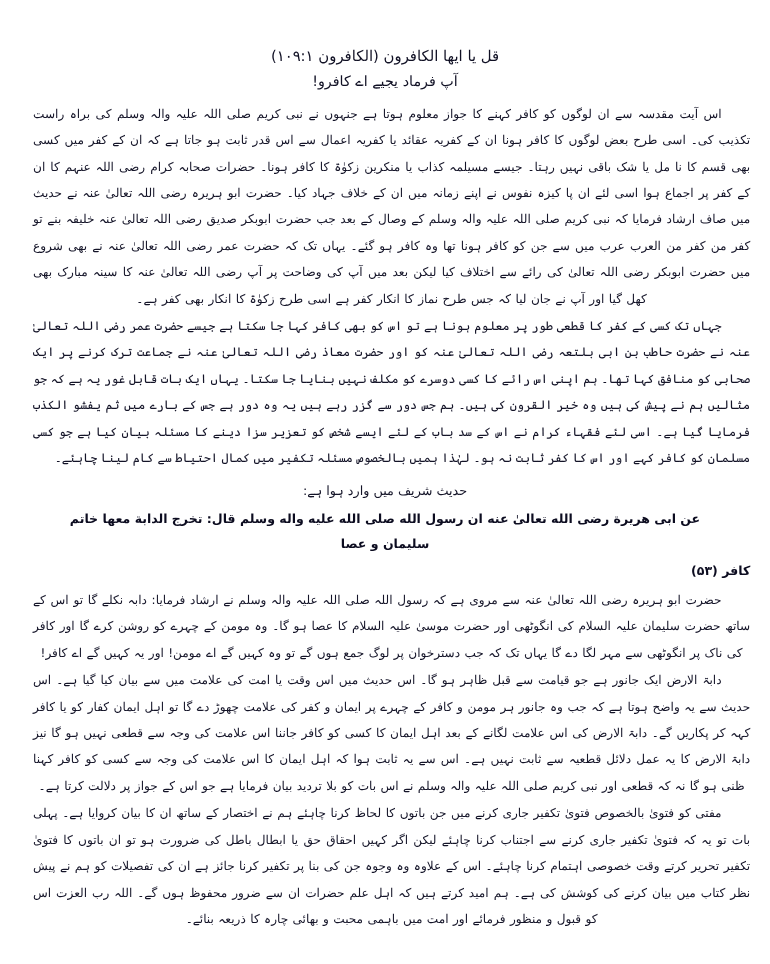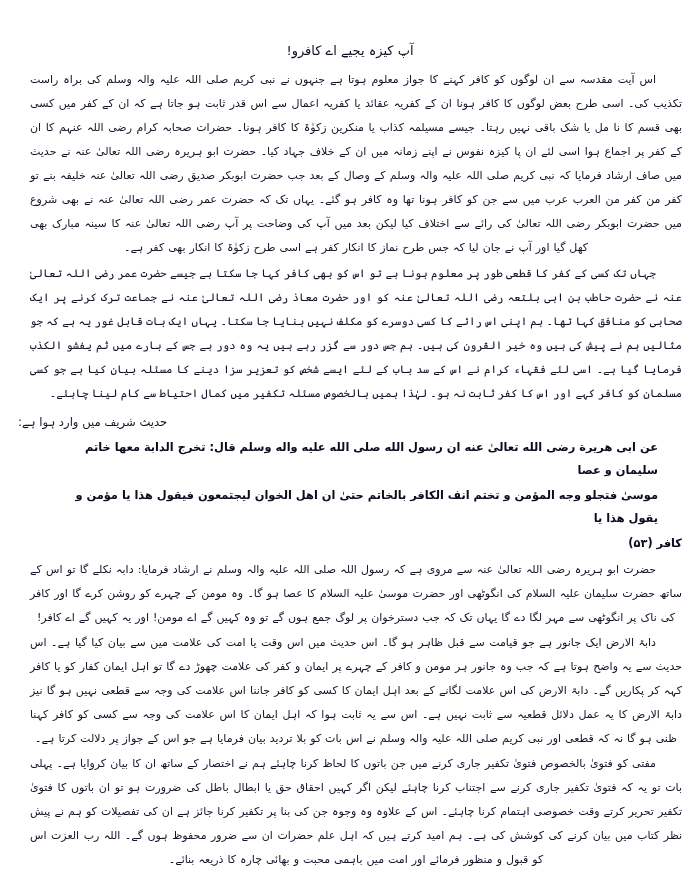--- a/index.html
+++ b/index.html
@@ -73,33 +73,33 @@
     font-family: Liberation Serif, serif;
   }
 
   
   .hadith-intro {
     font-family: "DejaVu Sans", sans-serif;
     font-size: 11.6px;
     line-height: 24px;
     direction: rtl;
     unicode-bidi: isolate;
-    text-align: left;
+    text-align: center;
     color: #141428;
     margin: 2px 0 2px 0;
   }
 
   
   .hadith-block {
     font-family: "DejaVu Sans", sans-serif;
     font-size: 11.4px;
     line-height: 23px;
     direction: rtl;
     unicode-bidi: isolate;
-    text-align: right;
+    text-align: center;
     color: #0c0c20;
     margin: 0 0 2px 0;
     padding: 0 24px;
     font-weight: 600;
     letter-spacing: 0.1px;
   }
   .hadith-ref {
     font-family: "DejaVu Sans", sans-serif;
     font-size: 11.4px;
     line-height: 22px;
@@ -111,34 +111,34 @@
     margin: 0 0 2px 0;
   }
   .spacer-xs { height: 2px; }
 </style>
 </head>
 <body>
 
 <div class="page">
 
   <div class="verse-block">
-    <div class="verse-translation">آپ کیزہ یجیے اے کافرو!</div>
+    <div class="verse-arabic">قل يا ايها الكافرون (الكافرون ١٠٩:١)</div>
+    <div class="verse-translation">آپ فرماد یجیے اے کافرو!</div>
   </div>
 
   <p class="body-par">اس آیت مقدسہ سے ان لوگوں کو کافر کہنے کا جواز معلوم ہوتا ہے جنہوں نے نبی کریم صلی اللہ علیہ والہ وسلم کی براہ راست تکذیب کی۔ اسی طرح بعض لوگوں کا کافر ہونا ان کے کفریہ عقائد یا کفریہ اعمال سے اس قدر ثابت ہو جاتا ہے کہ ان کے کفر میں کسی بھی قسم کا نا مل یا شک باقی نہیں رہتا۔ جیسے مسیلمہ کذاب یا منکرین زکوٰۃ کا کافر ہونا۔ حضرات صحابہ کرام رضی اللہ عنہم کا ان کے کفر پر اجماع ہوا اسی لئے ان پا کیزہ نفوس نے اپنے زمانہ میں ان کے خلاف جہاد کیا۔ حضرت ابو ہریرہ رضی اللہ تعالیٰ عنہ نے حدیث میں صاف ارشاد فرمایا کہ نبی کریم صلی اللہ علیہ والہ وسلم کے وصال کے بعد جب حضرت ابوبکر صدیق رضی اللہ تعالیٰ عنہ خلیفہ بنے تو کفر من کفر من العرب عرب میں سے جن کو کافر ہونا تھا وہ کافر ہو گئے۔ یہاں تک کہ حضرت عمر رضی اللہ تعالیٰ عنہ نے بھی شروع میں حضرت ابوبکر رضی اللہ تعالیٰ کی رائے سے اختلاف کیا لیکن بعد میں آپ کی وضاحت پر آپ رضی اللہ تعالیٰ عنہ کا سینہ مبارک بھی کھل گیا اور آپ نے جان لیا کہ جس طرح نماز کا انکار کفر ہے اسی طرح زکوٰۃ کا انکار بھی کفر ہے۔</p>
 
   <p class="body-par last-right">جہاں تک کسی کے کفر کا قطعی طور پر معلوم ہونا ہے تو اس کو بھی کافر کہا جا سکتا ہے جیسے حضرت عمر رضی اللہ تعالیٰ عنہ نے حضرت حاطب بن ابی بلتعہ رضی اللہ تعالیٰ عنہ کو اور حضرت معاذ رضی اللہ تعالیٰ عنہ نے جماعت ترک کرنے پر ایک صحابی کو منافق کہا تھا۔ ہم اپنی اس رائے کا کسی دوسرے کو مکلف نہیں بنایا جا سکتا۔ یہاں ایک بات قابل غور یہ ہے کہ جو مثالیں ہم نے پیش کی ہیں وہ خیر القرون کی ہیں۔ ہم جس دور سے گزر رہے ہیں یہ وہ دور ہے جس کے بارے میں ثم یفشو الکذب فرمایا گیا ہے۔ اسی لئے فقہاء کرام نے اس کے سد باب کے لئے ایسے شخص کو تعزیر سزا دینے کا مسئلہ بیان کیا ہے جو کسی مسلمان کو کافر کہے اور اس کا کفر ثابت نہ ہو۔ لہٰذا ہمیں بالخصوص مسئلہ تکفیر میں کمال احتیاط سے کام لینا چاہئے۔</p>
 
   <div class="spacer-xs"></div>
 
   <div class="hadith-intro">حدیث شریف میں وارد ہوا ہے:</div>
 
   <div class="hadith-block">عن ابی هريرة رضی الله تعالیٰ عنه ان رسول الله صلی الله عليه واله وسلم قال: تخرج الدابة معها خاتم سليمان و عصا</div>
 
-  <div class="hadith-block">موسیٰ فتجلو وجه المؤمن و تختم انف الكافر بالخاتم حتیٰ ان اهل الخوان لیجتمعون فیقول هذا یا مؤمن و یقول هذا یا</div>
 
   <div class="hadith-ref">كافر (۵۳)</div>
 
   <div class="spacer-xs"></div>
 
   <p class="body-par">حضرت ابو ہریرہ رضی اللہ تعالیٰ عنہ سے مروی ہے کہ رسول اللہ صلی اللہ علیہ والہ وسلم نے ارشاد فرمایا: دابہ نکلے گا تو اس کے ساتھ حضرت سلیمان علیہ السلام کی انگوٹھی اور حضرت موسیٰ علیہ السلام کا عصا ہو گا۔ وہ مومن کے چہرے کو روشن کرے گا اور کافر کی ناک پر انگوٹھی سے مہر لگا دے گا یہاں تک کہ جب دسترخوان پر لوگ جمع ہوں گے تو وہ کہیں گے اے مومن! اور یہ کہیں گے اے کافر!</p>
 
   <p class="body-par">دابۃ الارض ایک جانور ہے جو قیامت سے قبل ظاہر ہو گا۔ اس حدیث میں اس وقت یا امت کی علامت میں سے بیان کیا گیا ہے۔ اس حدیث سے یہ واضح ہوتا ہے کہ جب وہ جانور ہر مومن و کافر کے چہرے پر ایمان و کفر کی علامت چھوڑ دے گا تو اہل ایمان کفار کو یا کافر کہہ کر پکاریں گے۔ دابۃ الارض کی اس علامت لگانے کے بعد اہل ایمان کا کسی کو کافر جاننا اس علامت کی وجہ سے قطعی نہیں ہو گا نیز دابۃ الارض کا یہ عمل دلائل قطعیہ سے ثابت نہیں ہے۔ اس سے یہ ثابت ہوا کہ اہل ایمان کا اس علامت کی وجہ سے کسی کو کافر کہنا ظنی ہو گا نہ کہ قطعی اور نبی کریم صلی اللہ علیہ والہ وسلم نے اس بات کو بلا تردید بیان فرمایا ہے جو اس کے جواز پر دلالت کرتا ہے۔</p>
 
   <p class="body-par">مفتی کو فتویٰ بالخصوص فتویٰ تکفیر جاری کرنے میں جن باتوں کا لحاظ کرنا چاہئے ہم نے اختصار کے ساتھ ان کا بیان کروایا ہے۔ پہلی بات تو یہ کہ فتویٰ تکفیر جاری کرنے سے اجتناب کرنا چاہئے لیکن اگر کہیں احقاق حق یا ابطال باطل کی ضرورت ہو تو ان باتوں کا فتویٰ تکفیر تحریر کرتے وقت خصوصی اہتمام کرنا چاہئے۔ اس کے علاوہ وہ وجوہ جن کی بنا پر تکفیر کرنا جائز ہے ان کی تفصیلات کو ہم نے پیش نظر کتاب میں بیان کرنے کی کوشش کی ہے۔ ہم امید کرتے ہیں کہ اہل علم حضرات ان سے ضرور محفوظ ہوں گے۔ اللہ رب العزت اس کو قبول و منظور فرمائے اور امت میں باہمی محبت و بھائی چارہ کا ذریعہ بنائے۔</p>

